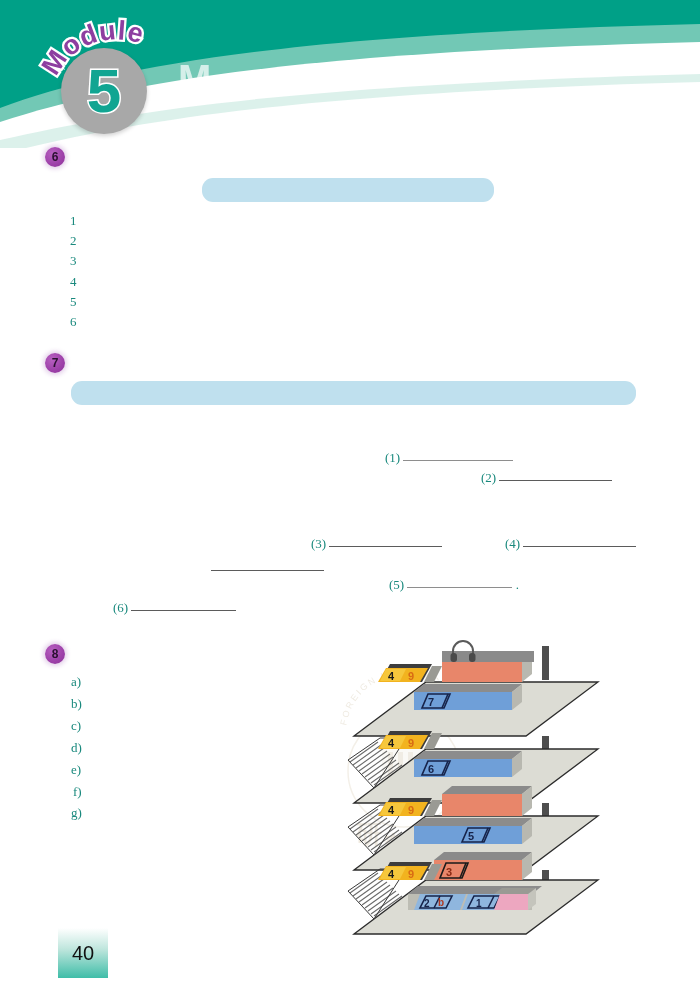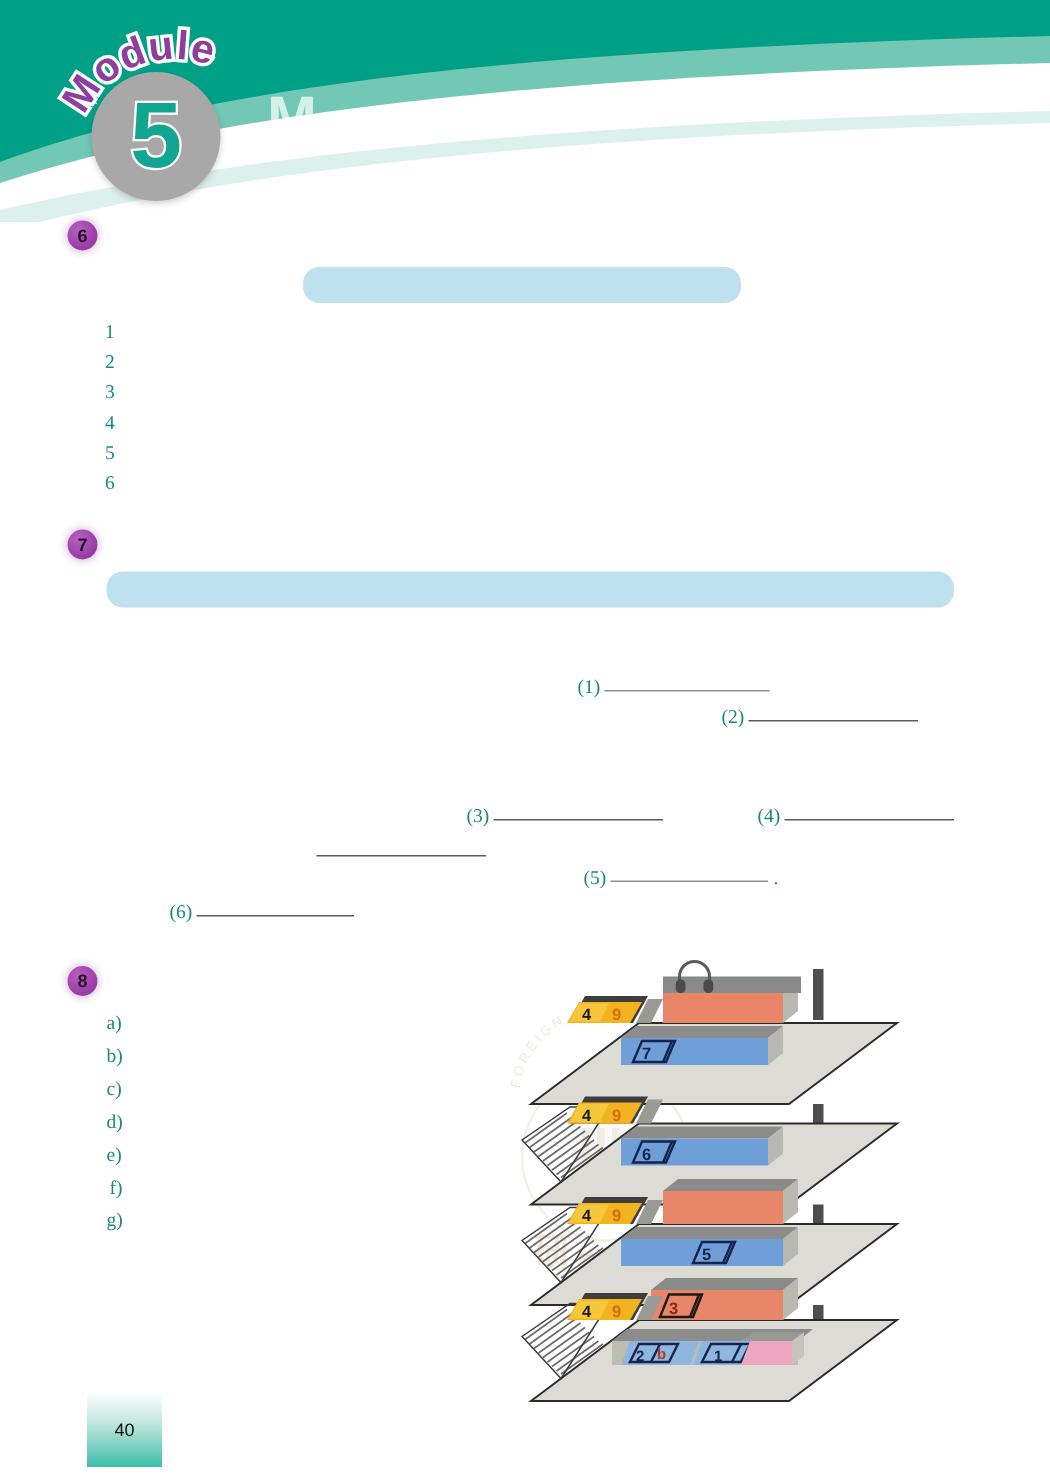--- a/index.html
+++ b/index.html
@@ -123,21 +123,21 @@
   
   .page-num {
     position: absolute; left: 58px; top: 928px;
     width: 50px; height: 50px;
     background: linear-gradient(to bottom, #ffffff 0%, #bfe6dd 42%, #3fbda8 100%);
     display: flex; align-items: center; justify-content: center;
   }
   .page-num span {
     font-family: "Liberation Sans", sans-serif;
     font-weight: normal;
-    font-size: 12px;
+    font-size: 20px;
     color: #111111;
   }
 
   
   .illo {
     position: absolute; left: 336px; top: 638px;
     width: 288px; height: 305px;
   }
   .headphone {
     position: absolute; left: 112px; top: 0px;

